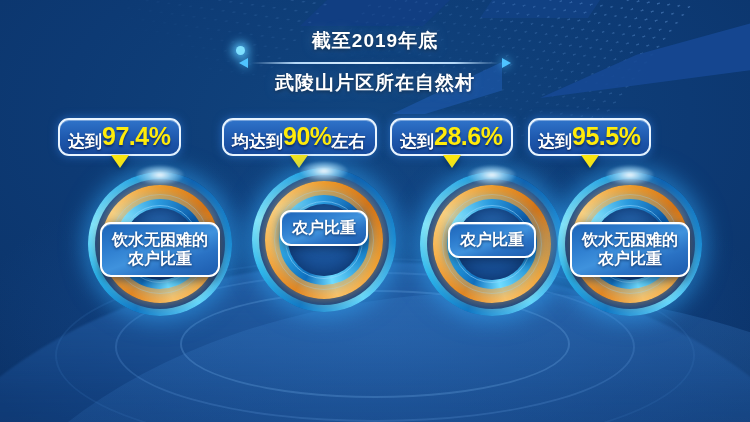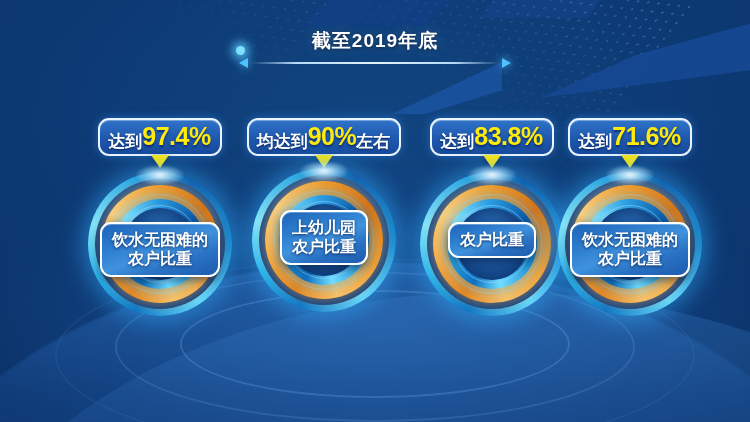--- a/index.html
+++ b/index.html
@@ -160,21 +160,21 @@
   .plate .ln {
     display:block; font-size:16px; font-weight:bold; color:#ffffff; line-height:19px;
     text-shadow:0 1px 3px rgba(0,25,70,.8);
   }
 
   
   .item.i0 { left:58px;  width:204px; }
   .item.i1 { left:222px; width:204px; }
   .item.i2 { left:390px; width:204px; }
   .item.i3 { left:528px; width:204px; }
-  .item .badge-row { text-align:center; position:relative; }
+  .item .badge-row { position:relative; }
   .item.i1 .circle-wrap { top:50px; }
   .item.i1 .plate { top:92px; }
 </style>
 </head>
 <body>
 
 <div class="stage">
 
   <div class="floor-band"></div>
   <div class="floor-band2"></div>
@@ -189,20 +189,21 @@
   <div class="shard s2"></div>
   <div class="spark"></div>
 
   <div class="header">
     <div class="ttl">截至2019年底</div>
     <div class="divider">
       <span class="tri l"></span>
       <span class="line"></span>
       <span class="tri r"></span>
     </div>
+    <div class="ttl">武陵山片区所在自然村</div>
   </div>
 
   <div class="items">
 
     <div class="item i0">
       <div class="badge-row">
         <span class="badge">
           <span class="pre">达到</span><span class="num">97.4%</span><span class="post"></span>
           <span class="arrow"></span>
         </span>
@@ -234,29 +235,28 @@
         <div class="ring outer"></div>
         <div class="ring outer-in"></div>
         <div class="ring orange"></div>
         <div class="ring hairline"></div>
         <div class="ring inner-glow"></div>
         <div class="ring core-edge"></div>
         <div class="ring core"></div>
         <div class="top-flare"></div>
       </div>
       <div class="plate">
-        <span class="ln">上幼儿园</span>
         <span class="ln">农户比重</span>
       </div>
     </div>
 
     <div class="item i2">
       <div class="badge-row">
         <span class="badge">
-          <span class="pre">达到</span><span class="num">83.8%</span><span class="post"></span>
+          <span class="pre">达到</span><span class="num">28.6%</span><span class="post"></span>
           <span class="arrow"></span>
         </span>
       </div>
       <div class="circle-wrap">
         <div class="ring outer"></div>
         <div class="ring outer-in"></div>
         <div class="ring orange"></div>
         <div class="ring hairline"></div>
         <div class="ring inner-glow"></div>
         <div class="ring core-edge"></div>
@@ -264,21 +264,21 @@
         <div class="top-flare"></div>
       </div>
       <div class="plate">
         <span class="ln">农户比重</span>
       </div>
     </div>
 
     <div class="item i3">
       <div class="badge-row">
         <span class="badge">
-          <span class="pre">达到</span><span class="num">71.6%</span><span class="post"></span>
+          <span class="pre">达到</span><span class="num">95.5%</span><span class="post"></span>
           <span class="arrow"></span>
         </span>
       </div>
       <div class="circle-wrap">
         <div class="ring outer"></div>
         <div class="ring outer-in"></div>
         <div class="ring orange"></div>
         <div class="ring hairline"></div>
         <div class="ring inner-glow"></div>
         <div class="ring core-edge"></div>

